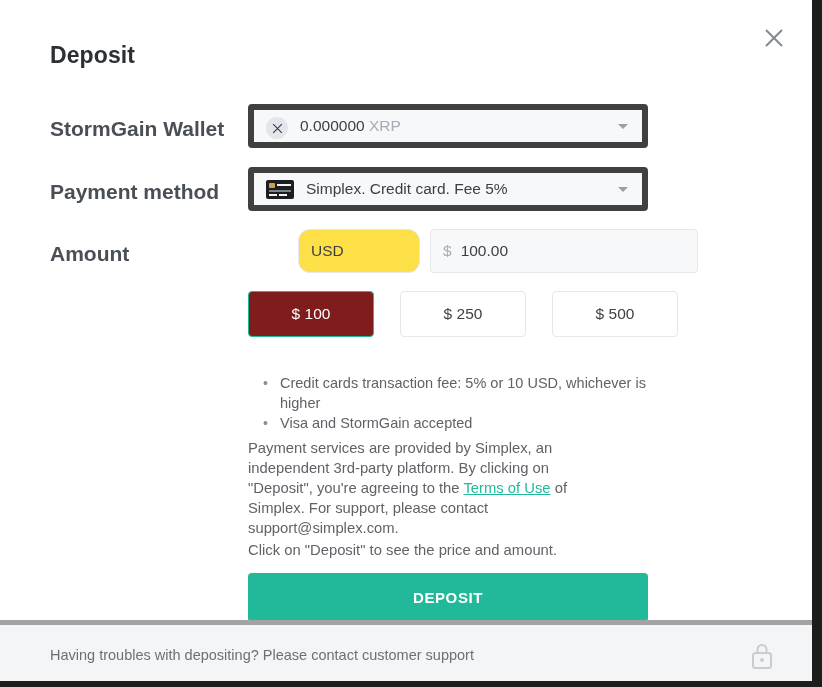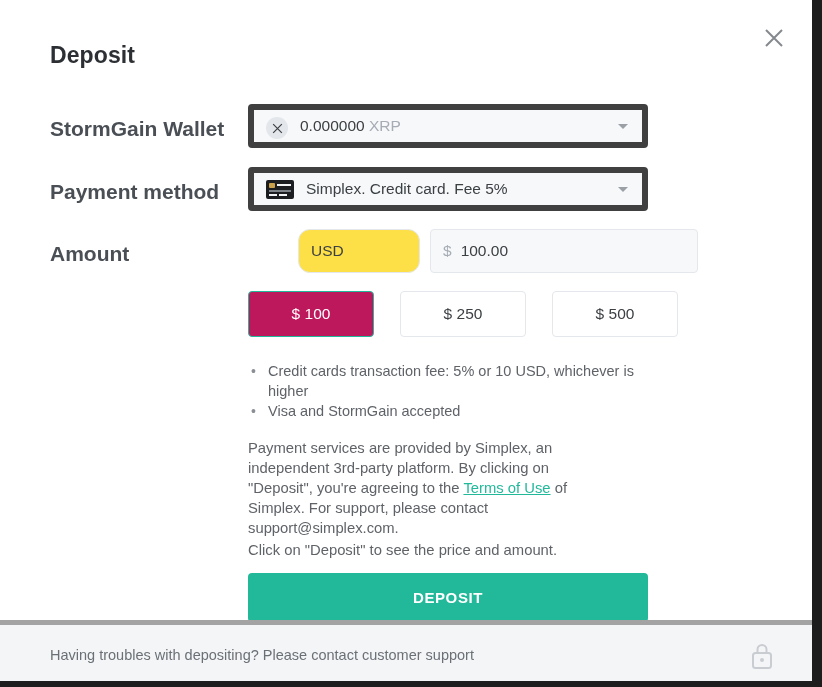--- a/index.html
+++ b/index.html
@@ -209,32 +209,32 @@
     display: flex;
     align-items: center;
     justify-content: center;
     font-size: 15.5px;
     color: #3c4043;
     background: #ffffff;
     border: 1px solid #e4e7ec;
     cursor: pointer;
   }
   .preset.active {
-    background: #be185d;
+    background: #7f1d1d;
     border-color: #22b99a;
     color: #ffffff;
   }
 
   
   .bullets {
     position: absolute;
     left: 248px;
     top: 361px;
     width: 400px;
-    margin: 0;
+    margin: 12px;
     padding: 0;
     list-style: none;
   }
   .bullets li {
     position: relative;
     padding-left: 20px;
     font-size: 14.5px;
     line-height: 20px;
     color: #5f6368;
   }

